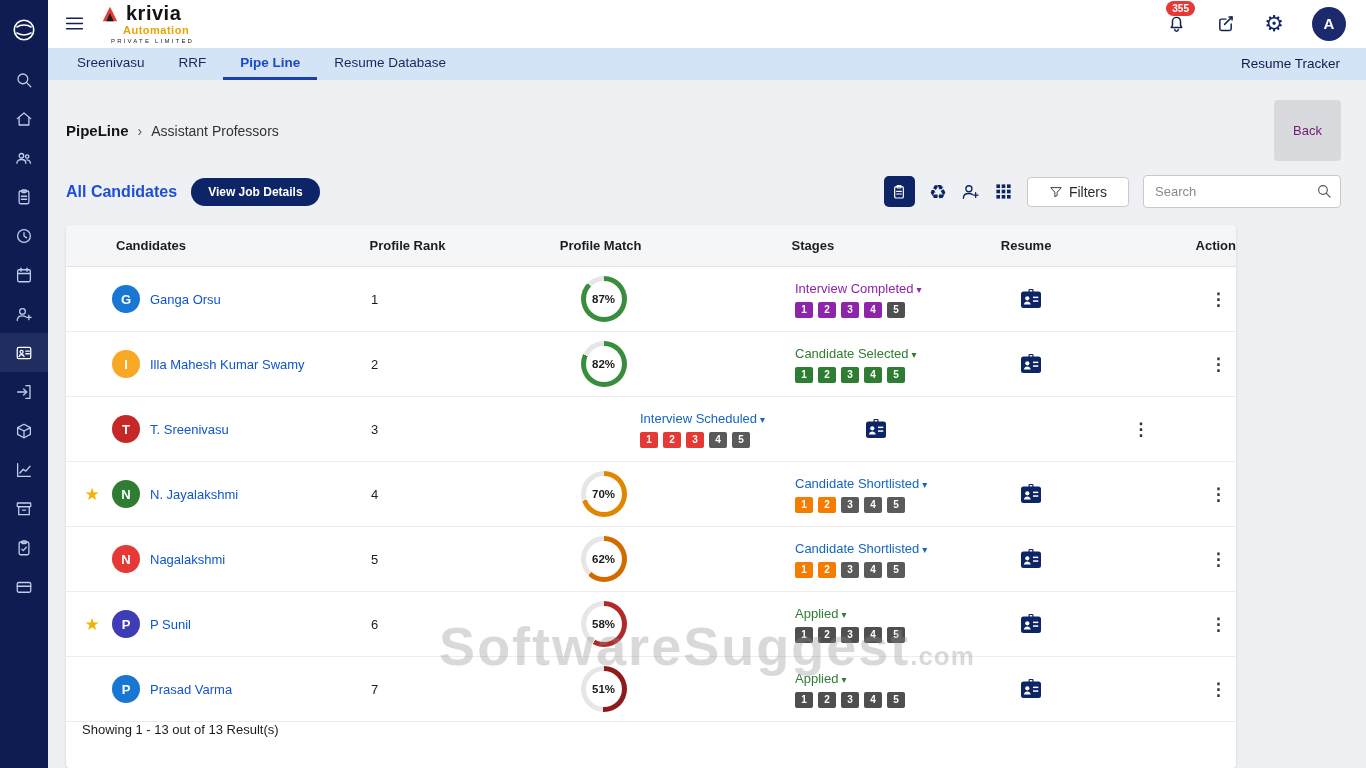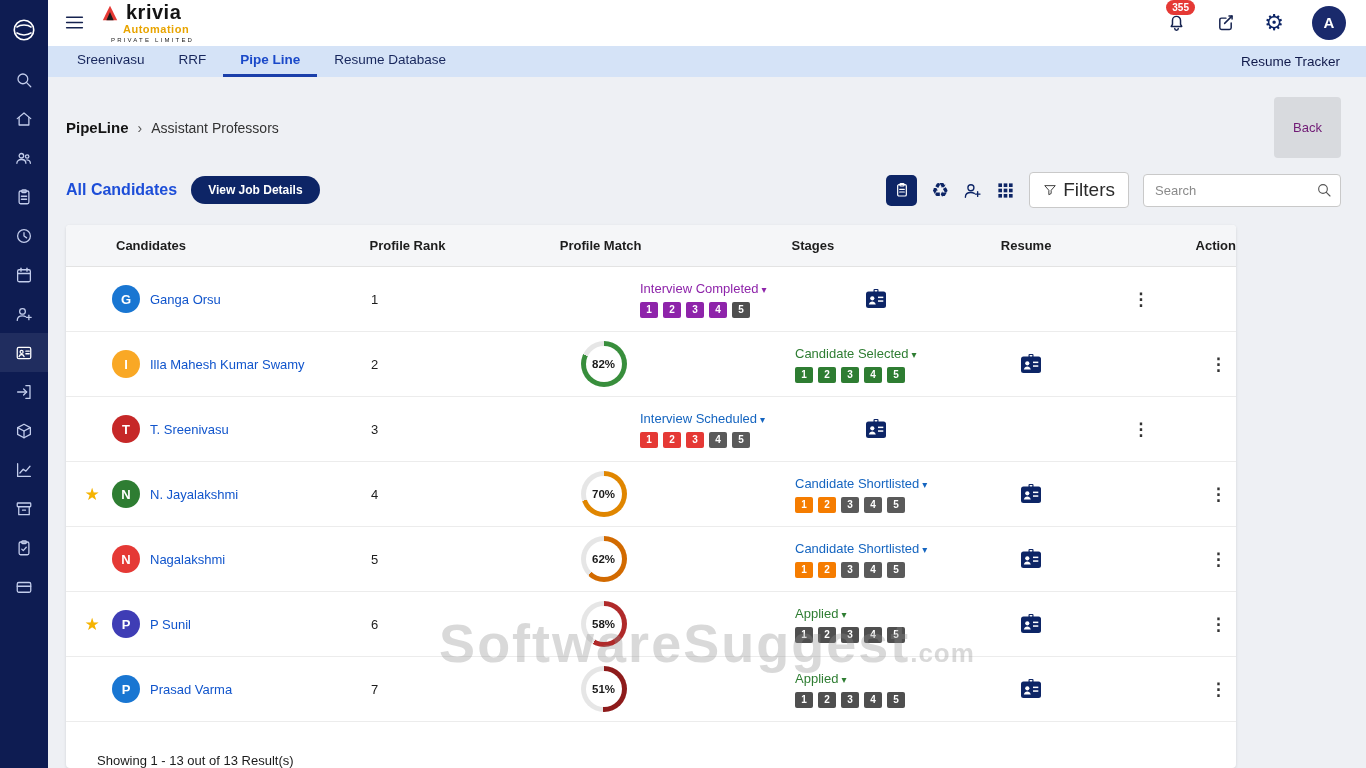--- a/index.html
+++ b/index.html
@@ -51,21 +51,21 @@
   .toolbar-row { margin-top:14px; display:flex; align-items:center; }
   .page-title { font-size:16px; font-weight:bold; color:#1d4ed8; }
   .btn-viewjob { margin-left:14px; background:#0d2566; color:#fff; border:none; border-radius:15px; padding:7px 17px; font-size:12px; font-weight:bold; cursor:pointer; font-family:inherit; }
   .tools { margin-left:auto; display:flex; align-items:center; gap:14px; }
   .sq-btn { width:31px; height:31px; background:#0d2566; border-radius:5px; display:flex; align-items:center; justify-content:center; cursor:pointer; color:#fff; }
   .sq-btn svg { width:16px; height:16px; fill:none; stroke:#fff; stroke-width:1.8; stroke-linecap:round; stroke-linejoin:round; }
   .tool-ic { color:#0d2566; cursor:pointer; display:flex; align-items:center; }
   .tool-ic svg { width:19px; height:19px; fill:none; stroke:currentColor; stroke-width:1.7; stroke-linecap:round; stroke-linejoin:round; }
   .recycle-glyph { font-size:20px; color:#0d2566; line-height:1; }
   .grid-ic svg rect { fill:currentColor; stroke:none; }
-  .btn-filters { background:#fff; border:1px solid #c9c9c9; border-radius:4px; padding:6px 13px; font-size:19px; color:#2b2b2b; display:flex; align-items:center; gap:6px; cursor:pointer; font-family:inherit; }
+  .btn-filters { background:#fff; border:1px solid #c9c9c9; border-radius:4px; padding:6px 21px; font-size:14px; color:#2b2b2b; display:flex; align-items:center; gap:6px; cursor:pointer; font-family:inherit; }
   .btn-filters svg { width:14px; height:14px; fill:none; stroke:#333; stroke-width:1.6; stroke-linejoin:round; }
   .search-wrap { position:relative; }
   .search-wrap input { width:198px; height:33px; border:1px solid #c9c9c9; border-radius:4px; padding:0 32px 0 11px; font-size:13px; color:#333; font-family:inherit; background:#fff; outline:none; }
   .search-wrap input::placeholder { color:#8a8a8a; }
   .search-ic { position:absolute; right:9px; top:8px; cursor:pointer; color:#555; }
   .search-ic svg { width:16px; height:16px; fill:none; stroke:currentColor; stroke-width:1.7; stroke-linecap:round; }
 
   
   .table-card { margin-top:17px; background:#fff; border-radius:4px; box-shadow:0 1px 3px rgba(0,0,0,.12); width:1170px; }
   .thead { display:flex; align-items:center; height:42px; background:#f5f6f8; border-bottom:1px solid #e3e3e3; font-size:13px; font-weight:bold; color:#1d1d1d; border-radius:4px 4px 0 0; }
@@ -85,21 +85,21 @@
   .cname { font-size:13px; color:#1155cc; text-decoration:none; cursor:pointer; }
   .ring { width:46px; height:46px; border-radius:50%; display:flex; align-items:center; justify-content:center; }
   .ring-inner { width:36px; height:36px; border-radius:50%; background:#fff; display:flex; align-items:center; justify-content:center; font-size:11.5px; font-weight:bold; color:#1b1b1b; }
   .c-stage .stage-wrap { display:flex; flex-direction:column; gap:6px; align-items:flex-start; }
   .stage-label { font-size:13px; cursor:pointer; white-space:nowrap; }
   .caret { font-size:10px; margin-left:3px; }
   .badges { display:flex; gap:5px; }
   .badge { width:18px; height:16px; border-radius:2px; color:#fff; font-size:10px; font-weight:bold; display:inline-flex; align-items:center; justify-content:center; }
   .resume-btn { cursor:pointer; display:inline-flex; }
   .dots { font-size:17px; font-weight:bold; color:#333; cursor:pointer; padding:0 6px; letter-spacing:0; }
-  .tfoot { height:46px; display:flex; align-items:flex-end; padding-left:16px; font-size:13px; color:#1b1b1b;margin-left:15px; }
+  .tfoot { height:46px; display:flex; align-items:flex-start; padding-left:16px; font-size:13px; color:#1b1b1b; }
 
   .watermark { position:absolute; left:0; right:0; top:535px; text-align:center; pointer-events:none; z-index:6;
                font-size:54px; font-weight:bold; color:rgba(140,140,140,.33); letter-spacing:2px; }
   .watermark .wm-suffix { font-size:26px; font-weight:bold; letter-spacing:1px; }
 </style>
 </head>
 <body>
 
 <div class="app">
 
@@ -336,20 +336,25 @@
           <div class="cell c-action">Action</div>
         </div>
         <div>
             <div class="trow">
               <div class="cell c-cand">
                 <span class="star hidden-star">★</span>
                 <span class="avatar" style="background: rgb(25, 118, 210);">G</span>
                 <a class="cname">Ganga Orsu</a>
               </div>
               <div class="cell c-rank">1</div>
+              <div class="cell c-match">
+                <div class="ring" style="background: conic-gradient(rgb(56, 142, 60) 313.2deg, rgb(230, 230, 230) 0deg);">
+                  <div class="ring-inner">87%</div>
+                </div>
+              </div>
               <div class="cell c-stage">
                 <div class="stage-wrap">
                   <span class="stage-label" style="color: rgb(142, 36, 170);">Interview Completed<span class="caret">▾</span></span>
                   <div class="badges">
                     <span class="badge" style="background: rgb(142, 36, 170);">1</span>
                     <span class="badge" style="background: rgb(142, 36, 170);">2</span>
                     <span class="badge" style="background: rgb(142, 36, 170);">3</span>
                     <span class="badge" style="background: rgb(142, 36, 170);">4</span>
                     <span class="badge" style="background: rgb(79, 79, 79);">5</span>
                   </div>

